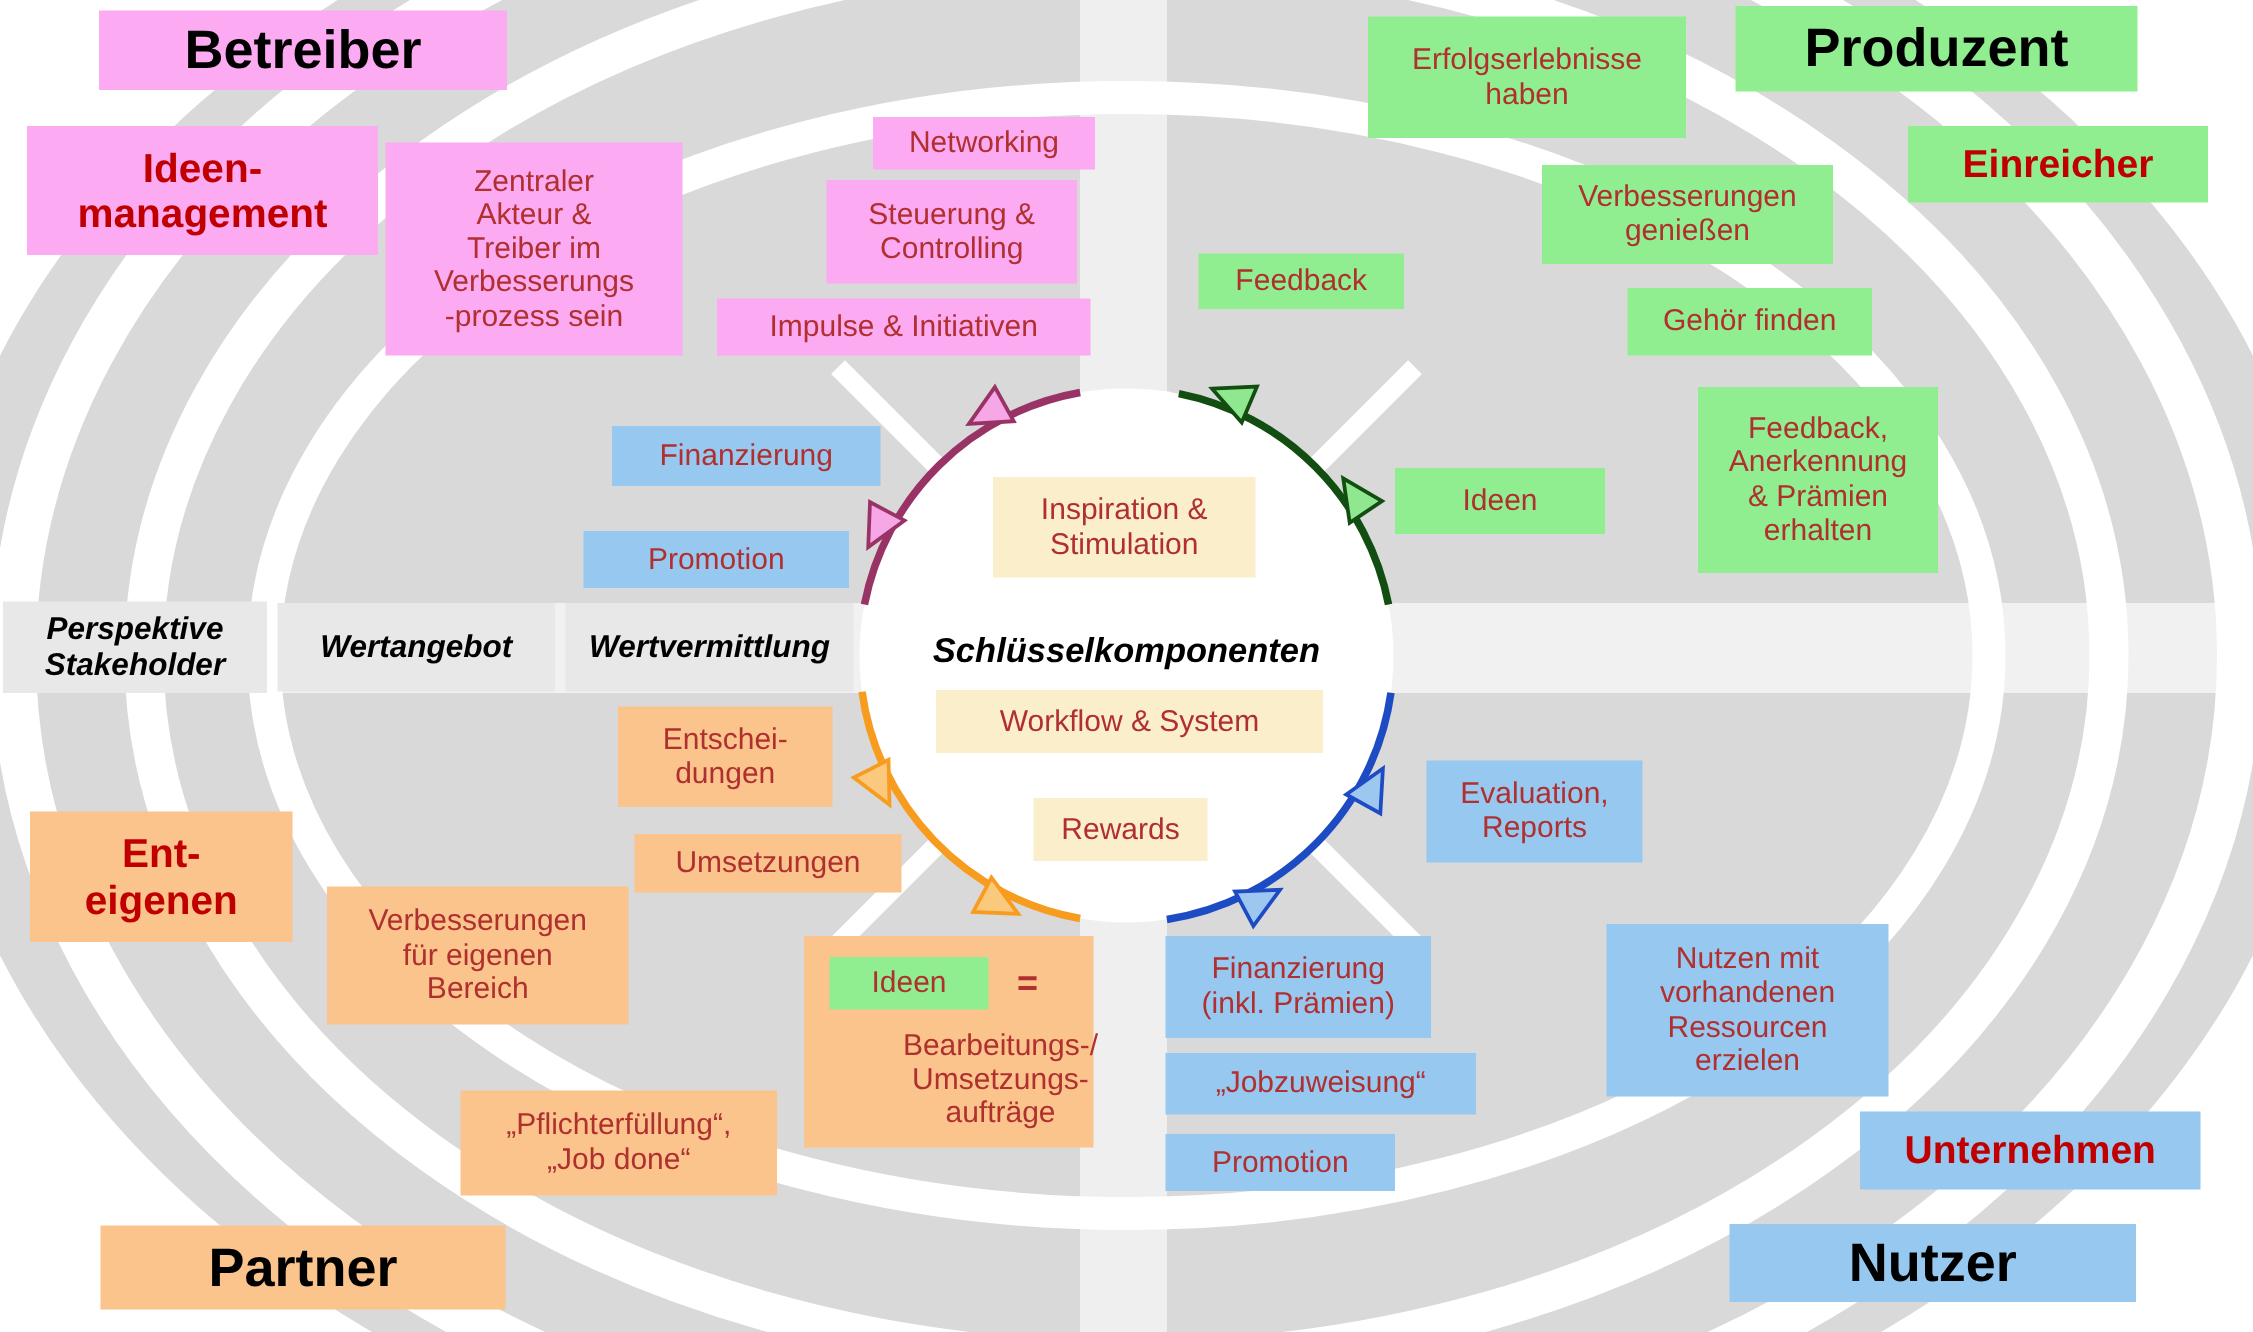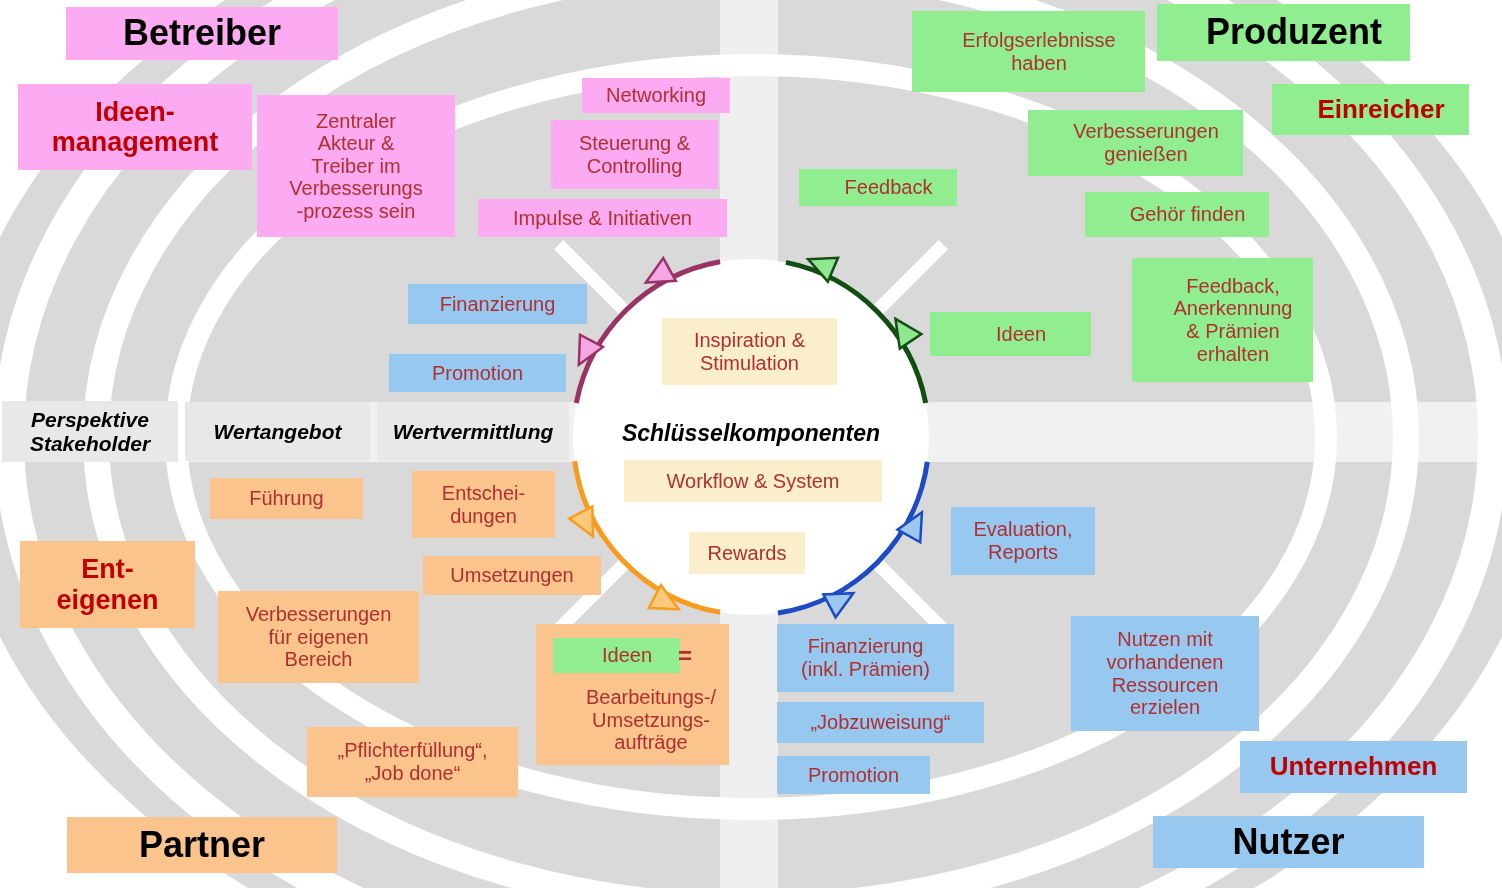--- a/index.html
+++ b/index.html
@@ -13,21 +13,21 @@
     font-family:"Liberation Sans", sans-serif;
   }
   #bg{position:absolute; left:0; top:0; z-index:0;}
   .box{
     position:absolute; z-index:2;
     display:flex; align-items:center; justify-content:center;
     text-align:center; white-space:pre-line;
     font-size:20px; line-height:1.13; color:var(--text-red);
   }
   .pink{background:var(--pink);}
-  .green{background:var(--green);padding-left:21px;}
+  .green{background:var(--green);}
   .orange{background:var(--orange);}
   .blue{background:var(--blue);}
   .cream{background:var(--cream);}
   .chip{background:var(--chip-gray);}
   .title{color:var(--title-black); font-weight:bold; font-size:36px;}
   .role{color:var(--label-red); font-weight:bold; font-size:27px;}
   .band-label{color:var(--title-black); font-weight:bold; font-style:italic; font-size:21px;}
   .center-head{color:var(--title-black); font-weight:bold; font-style:italic; font-size:23px; background:transparent;}
   .equals{font-weight:bold; font-size:24px;}
 </style>
@@ -104,46 +104,45 @@
   <div class="box pink" style="left:582px;top:78px;width:148px;height:35px">Networking</div>
   <div class="box pink" style="left:551px;top:120px;width:167px;height:69px">Steuerung &amp;
 Controlling</div>
   <div class="box pink" style="left:478px;top:199px;width:249px;height:38px">Impulse &amp; Initiativen</div>
 
   <div class="box blue" style="left:408px;top:284px;width:179px;height:40px">Finanzierung</div>
   <div class="box blue" style="left:389px;top:354px;width:177px;height:38px">Promotion</div>
 
   <div class="box green" style="left:912px;top:11px;width:212px;height:81px">Erfolgserlebnisse
 haben</div>
-  <div class="box green title" style="left:1157px;top:4px;width:232px;height:57px">Produzent</div>
+  <div class="box green title" style="left:1157px;top:4px;width:268px;height:57px">Produzent</div>
   <div class="box green" style="left:1028px;top:110px;width:194px;height:66px">Verbesserungen
 genießen</div>
-  <div class="box green role" style="left:1272px;top:84px;width:176px;height:51px;font-size:26px">Einreicher</div>
+  <div class="box green role" style="left:1272px;top:84px;width:200px;height:51px;font-size:26px">Einreicher</div>
   <div class="box green" style="left:799px;top:169px;width:137px;height:37px">Feedback</div>
   <div class="box green" style="left:1085px;top:192px;width:163px;height:45px">Gehör finden</div>
   <div class="box green" style="left:1132px;top:258px;width:160px;height:124px">Feedback,
 Anerkennung
 &amp; Prämien
 erhalten</div>
   <div class="box green" style="left:930px;top:312px;width:140px;height:44px">Ideen</div>
 
-  <div class="box orange" style="left:210px;top:478px;width:153px;height:41px">Führung</div>
   <div class="box orange" style="left:412px;top:471px;width:143px;height:67px">Entschei-
 dungen</div>
   <div class="box orange" style="left:423px;top:556px;width:178px;height:39px">Umsetzungen</div>
   <div class="box orange role" style="left:20px;top:541px;width:175px;height:87px">Ent-
 eigenen</div>
   <div class="box orange" style="left:218px;top:591px;width:201px;height:92px">Verbesserungen
 für eigenen
 Bereich</div>
 
   <div class="box orange" style="left:536px;top:624px;width:193px;height:141px">
     <div class="box green" style="left:17px;top:14px;width:106px;height:35px">Ideen</div>
     <div class="box equals" style="left:131px;top:14px;width:36px;height:35px;background:transparent">=</div>
-    <div class="box" style="left:0px;top:55px;width:230px;height:82px;background:transparent">Bearbeitungs-/
+    <div class="box" style="left:16px;top:55px;width:230px;height:82px;background:transparent">Bearbeitungs-/
 Umsetzungs-
 aufträge</div>
   </div>
 
   <div class="box orange" style="left:307px;top:727px;width:211px;height:70px">„Pflichterfüllung“,
 „Job done“</div>
   <div class="box orange title" style="left:67px;top:817px;width:270px;height:56px">Partner</div>
 
   <div class="box blue" style="left:951px;top:507px;width:144px;height:68px">Evaluation,
 Reports</div>

